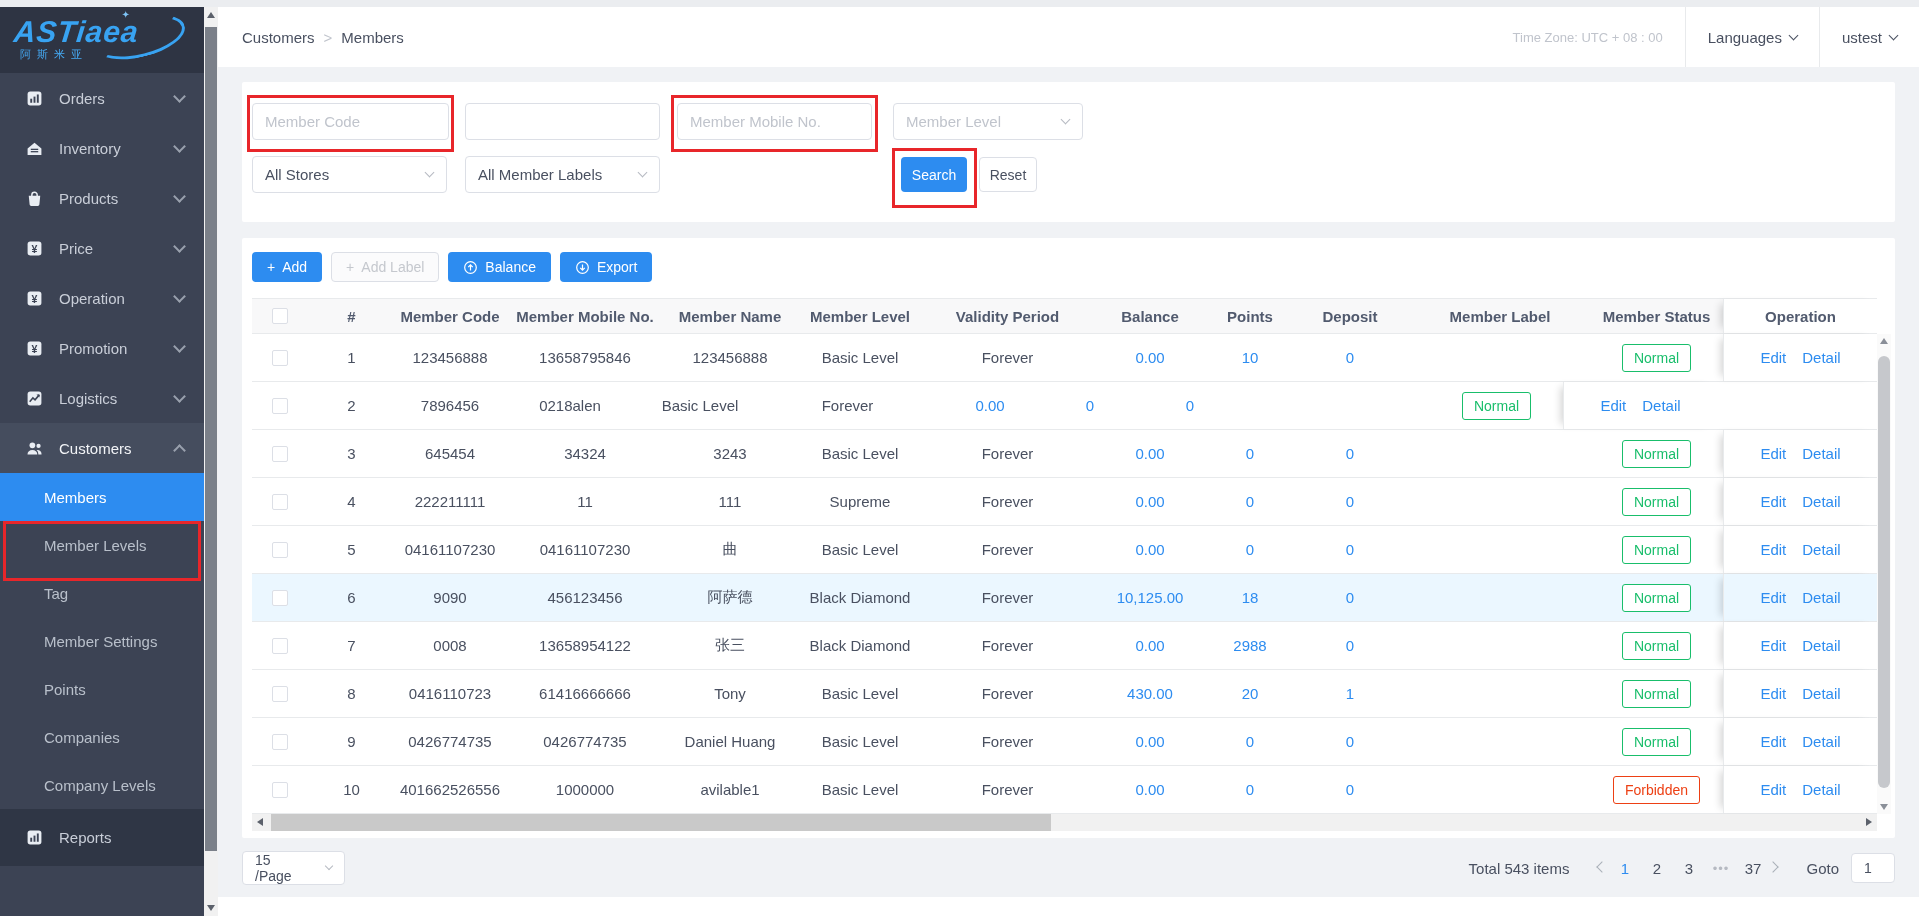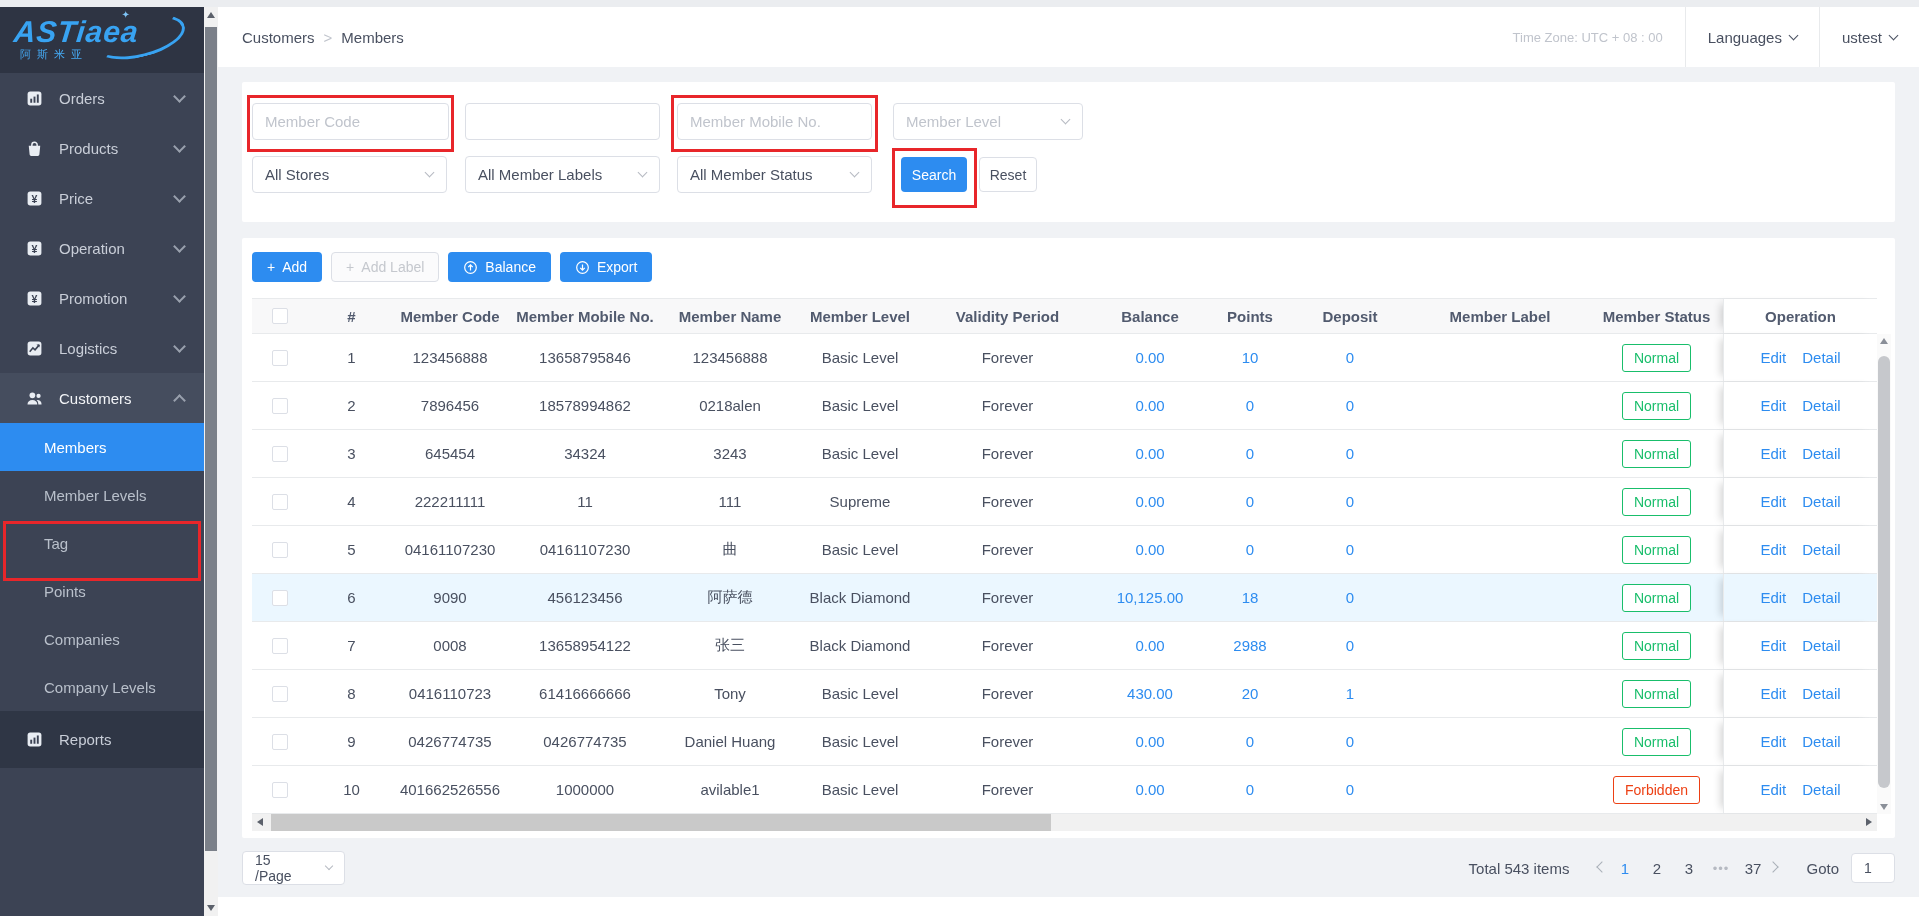--- a/index.html
+++ b/index.html
@@ -129,20 +129,31 @@
               <rect x="7.1" y="6.2" width="1.8" height="5.8" fill="#3c4354"></rect>
               <rect x="10.2" y="4.2" width="1.8" height="7.8" fill="#3c4354"></rect>
             </svg>
           </span>
           <span>Orders</span>
           <span class="chev down"></span>
         </div>
         <div class="menu-item">
           <span class="micon">
             <svg viewBox="0 0 16 16">
+              <path d="M1.5 8 8 2.6 14.5 8v6H1.5z" fill="#e9edf3"></path>
+              <rect x="4.5" y="8.2" width="7" height="1.2" fill="#3c4354"></rect>
+              <rect x="4.5" y="10.4" width="7" height="1.2" fill="#3c4354"></rect>
+            </svg>
+          </span>
+          <span>Inventory</span>
+          <span class="chev down"></span>
+        </div>
+        <div class="menu-item">
+          <span class="micon">
+            <svg viewBox="0 0 16 16">
               <path d="M2.6 5.5h10.8l-.8 8.1a1.5 1.5 0 0 1-1.5 1.4H4.9a1.5 1.5 0 0 1-1.5-1.4z" fill="#e9edf3"></path>
               <path d="M5.5 7V4.6a2.5 2.5 0 0 1 5 0V7" fill="none" stroke="#e9edf3" stroke-width="1.4"></path>
             </svg>
           </span>
           <span>Products</span>
           <span class="chev down"></span>
         </div>
         <div class="menu-item">
           <span class="micon">
             <svg viewBox="0 0 16 16">
@@ -192,20 +203,21 @@
               <circle cx="11.8" cy="5.6" r="2" fill="#e9edf3"></circle>
               <path d="M11.6 13.6c0-1.8-.6-3.2-1.7-4.1a3.6 3.6 0 0 1 4.7 3.4v.7z" fill="#e9edf3"></path>
             </svg>
           </span>
           <span>Customers</span>
           <span class="chev up"></span>
         </div>
         <div class="menu-subitem sub-active">Members</div>
         <div class="menu-subitem">Member Levels</div>
         <div class="menu-subitem">Tag</div>
+        <div class="menu-subitem">Member Settings</div>
         <div class="menu-subitem">Points</div>
         <div class="menu-subitem">Companies</div>
         <div class="menu-subitem">Company Levels</div>
         <div class="menu-item">
           <span class="micon">
             <svg viewBox="0 0 16 16">
               <rect x="1.5" y="1.5" width="13" height="13" rx="2.5" fill="#e9edf3"></rect>
               <rect x="4" y="8.2" width="1.8" height="3.8" fill="#3c4354"></rect>
               <rect x="7.1" y="6.2" width="1.8" height="5.8" fill="#3c4354"></rect>
               <rect x="10.2" y="4.2" width="1.8" height="7.8" fill="#3c4354"></rect>
@@ -252,24 +264,20 @@
       <div class="sel" style="left:651px;top:21px;width:190px;">
         <span class="ph">Member Level</span>
         <span class="chev down"></span>
       </div>
       <div class="sel" style="left:10px;top:74px;width:195px;">
         <span>All Stores</span>
         <span class="chev down"></span>
       </div>
       <div class="sel" style="left:223px;top:74px;width:195px;">
         <span>All Member Labels</span>
-        <span class="chev down"></span>
-      </div>
-      <div class="sel" style="left:435px;top:74px;width:195px;">
-        <span>All Member Status</span>
         <span class="chev down"></span>
       </div>
       <button class="btn-search">Search</button>
       <button class="btn-reset">Reset</button>
       <div class="red-box" style="left:5px;top:13px;width:207px;height:57px;"></div>
       <div class="red-box" style="left:429px;top:13px;width:207px;height:57px;"></div>
       <div class="red-box" style="left:650px;top:66px;width:85px;height:60px;"></div>
     </section>
 
     <section class="table-card">
@@ -347,21 +355,20 @@
                 <span class="link">Edit</span>
                 <span class="link">Detail</span>
               </div>
             </div>
             <div class="tr">
               <div class="td col-check">
                 <span class="checkbox"></span>
               </div>
               <div class="td col-num">2</div>
               <div class="td col-code">7896456</div>
-              <div class="td col-mobile">18578994862</div>
               <div class="td col-name">0218alen</div>
               <div class="td col-level">Basic Level</div>
               <div class="td col-validity">Forever</div>
               <div class="td col-balance">
                 <span class="link">0.00</span>
               </div>
               <div class="td col-points">
                 <span class="link">0</span>
               </div>
               <div class="td col-deposit">

